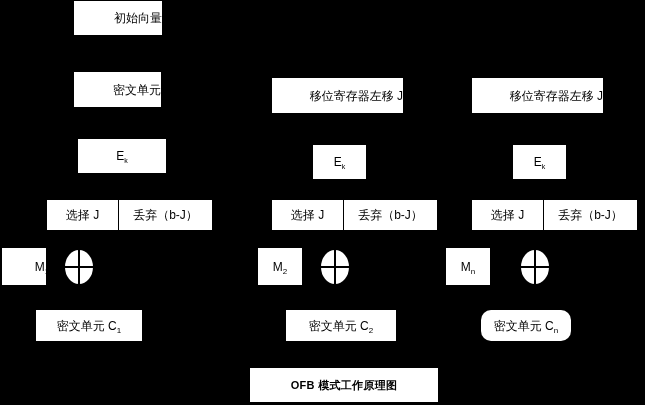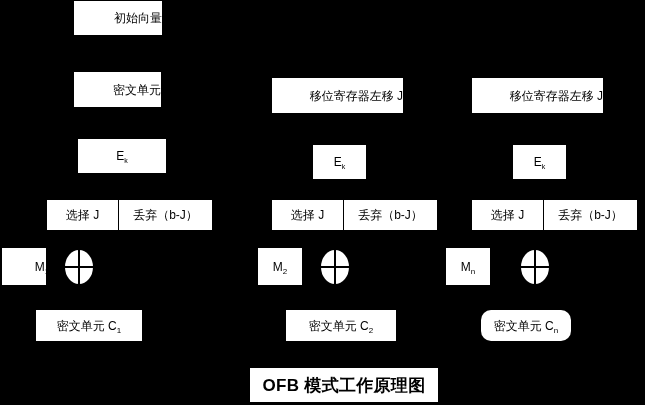--- a/index.html
+++ b/index.html
@@ -23,21 +23,21 @@
     align-items: center;
     box-sizing: border-box;
     font-size: 12px;
     line-height: 1;
     white-space: nowrap;
   }
   .box.center { justify-content: center; }
   .box.left { justify-content: flex-end; padding-left: 12px; }
   .title-box {
     font-weight: bold;
-    font-size: 17px;
+    font-size: 11px;
     letter-spacing: 0.3px;
   }
   .sub {
     font-size: 8px;
     vertical-align: baseline;
     position: relative;
     top: 3px;
     left: 0px;
   }
   .sub-sm {

